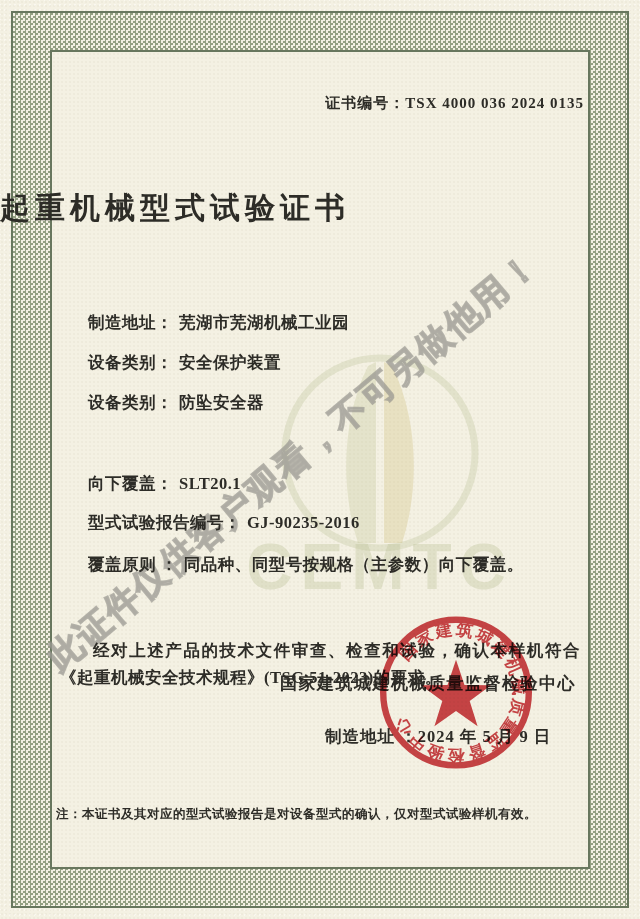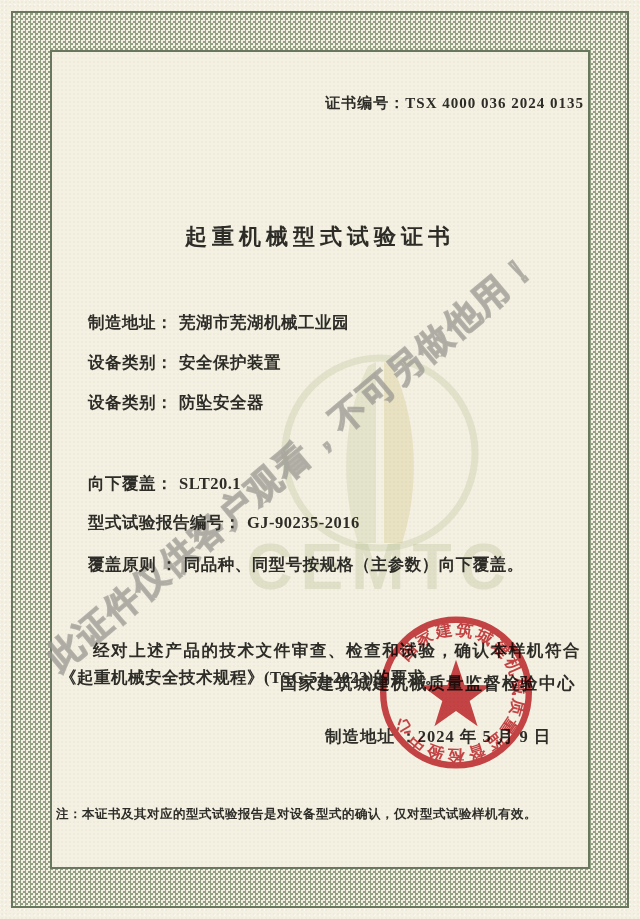--- a/index.html
+++ b/index.html
@@ -36,23 +36,22 @@
     box-sizing:border-box;
   }
   .content{position:absolute;inset:0;z-index:3;color:#2d2c27;}
 
   .cert-no{
     position:absolute;top:94px;right:56px;
     font-size:15px;font-weight:bold;letter-spacing:1px;white-space:nowrap;
   }
   .title{
     position:absolute;top:188px;left:0;width:100%;
-    text-align:center;font-size:22px;font-weight:bold;letter-spacing:5px;
+    font-size:30px;font-weight:bold;letter-spacing:5px;
     font-family:"Liberation Sans","DejaVu Sans",sans-serif;
-    margin-top:34px;
   }
   .field{
     position:absolute;left:88px;font-size:16.5px;font-weight:bold;
     white-space:nowrap;letter-spacing:0.5px;
   }
   .field .val{margin-left:6px;}
   .f0{top:272px}.f1{top:312px}.f2{top:352px}.f3{top:392px}
   .f4{top:430px}.f5{top:473px}.f6{top:512px}.f7{top:554px}
 
   .statement{

